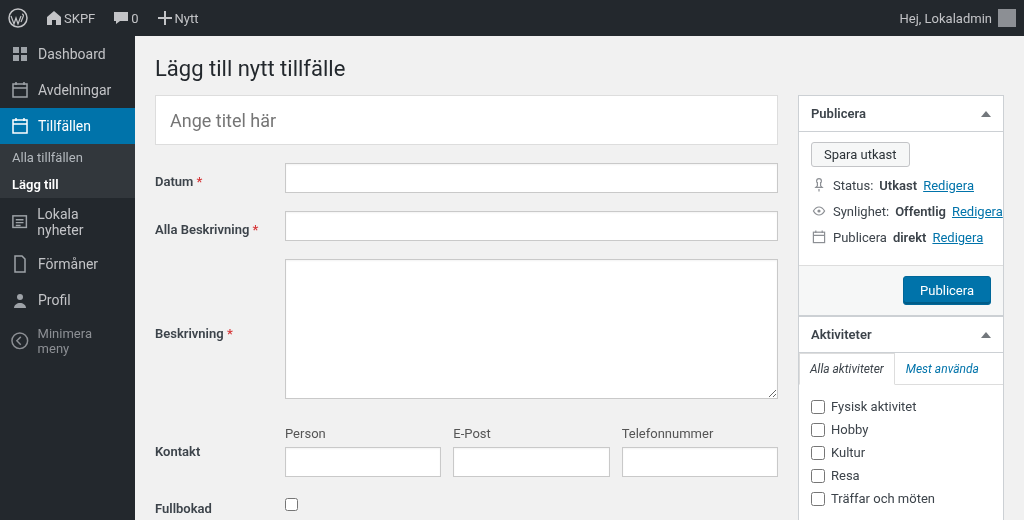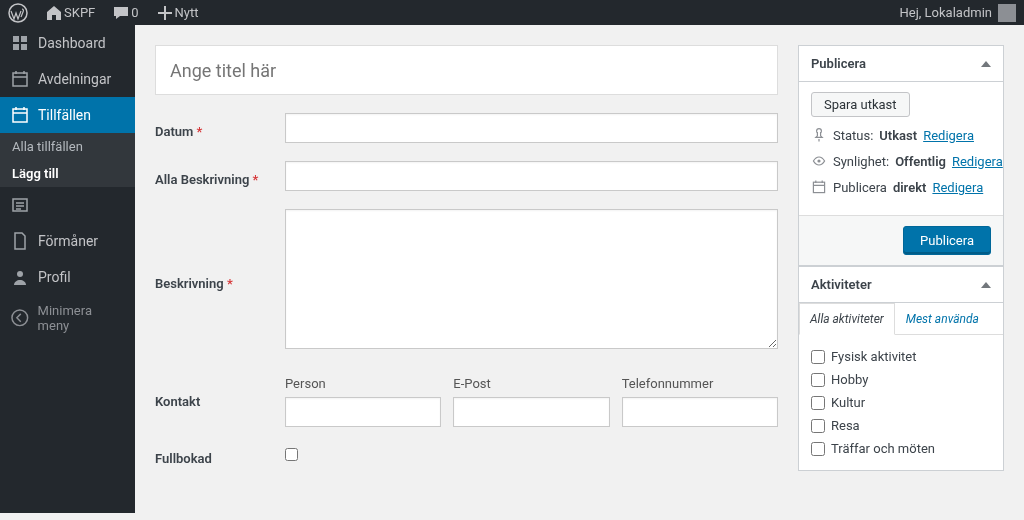--- a/index.html
+++ b/index.html
@@ -1,18 +1,18 @@
 <!DOCTYPE html>
 <html><head>
 <meta charset="utf-8">
 <style>
 * { margin: 0; padding: 0; box-sizing: border-box; font-family: -apple-system, BlinkMacSystemFont, "Segoe UI", Roboto, sans-serif; }
 body { background: #f1f1f1; width: 1024px; height: 520px; overflow: hidden; font-size: 13px; color: #3c434a; }
 
-.toolbar { background: #23282d; color: #c3c4c7; height: 25px; display: flex; align-items: center; padding: 0; font-size: 13px; }
+.toolbar { background: #23282d; color: #c3c4c7; height: 36px; display: flex; align-items: center; padding: 0; font-size: 13px; }
 .toolbar .tb-item { display: flex; align-items: center; padding: 0 8px; height: 32px; cursor: pointer; color: #c3c4c7; }
 .toolbar .spacer { flex: 1; }
 .toolbar .avatar { width: 18px; height: 18px; background: #8c8f94; margin-left: 6px; }
 .tb-ico { width: 20px; height: 20px; display: inline-flex; align-items: center; justify-content: center; fill: #c3c4c7; }
 
 .layout { display: flex; height: 488px; }
 .sidebar { width: 135px; background: #23282d; color: #c3c4c7; font-size: 14px; }
 .menu-item { display: flex; align-items: center; padding: 8px 10px; cursor: pointer; gap: 8px; }
 .menu-item.active { background: #0073aa; color: #fff; position: relative; }
 .menu-item.active::after { content: ""; position: absolute; right: -8px; top: 50%; transform: translateY(-50%); border: 8px solid transparent; border-right-color: #f1f1f1; }
@@ -145,20 +145,21 @@
           <div class="sub-item">Alla tillfällen</div>
           <div class="sub-item active">Lägg till</div>
         </div>
         <div class="menu-item">
           <span class="menu-ico" style="color:#9ea3a8">
             <svg viewBox="0 0 20 20">
               <rect x="3" y="4" width="14" height="12" fill="none" stroke="currentColor" stroke-width="1.5"></rect>
               <path d="M6 8h8M6 11h8M6 14h5" stroke="currentColor" stroke-width="1.5"></path>
             </svg>
           </span>
+          <span>Lokala nyheter</span>
         </div>
         <div class="menu-item">
           <span class="menu-ico" style="color:#9ea3a8">
             <svg viewBox="0 0 20 20">
               <path d="M5 2h7l3 3v13H5z" fill="none" stroke="currentColor" stroke-width="1.5"></path>
             </svg>
           </span>
           <span>Förmåner</span>
         </div>
         <div class="menu-item">
@@ -176,20 +177,21 @@
           <svg viewBox="0 0 20 20">
             <circle cx="10" cy="10" r="8" fill="none" stroke="#8c8f94" stroke-width="1.5"></circle>
             <path d="M11 6l-4 4 4 4" fill="none" stroke="#8c8f94" stroke-width="1.5"></path>
           </svg>
         </span>
       <span>Minimera meny</span>
     </div>
   </div>
 
   <div class="content">
+    <h1>Lägg till nytt tillfälle</h1>
 
     <div class="cols">
       <div class="left">
         <input class="title-input" type="text" placeholder="Ange titel här" style="">
 
         <div class="field-row">
           <div class="field-label"><span>Datum</span> <span class="req">*</span></div>
           <div class="field-input"><input class="text-input" type="text" style=""></div>
         </div>
 

